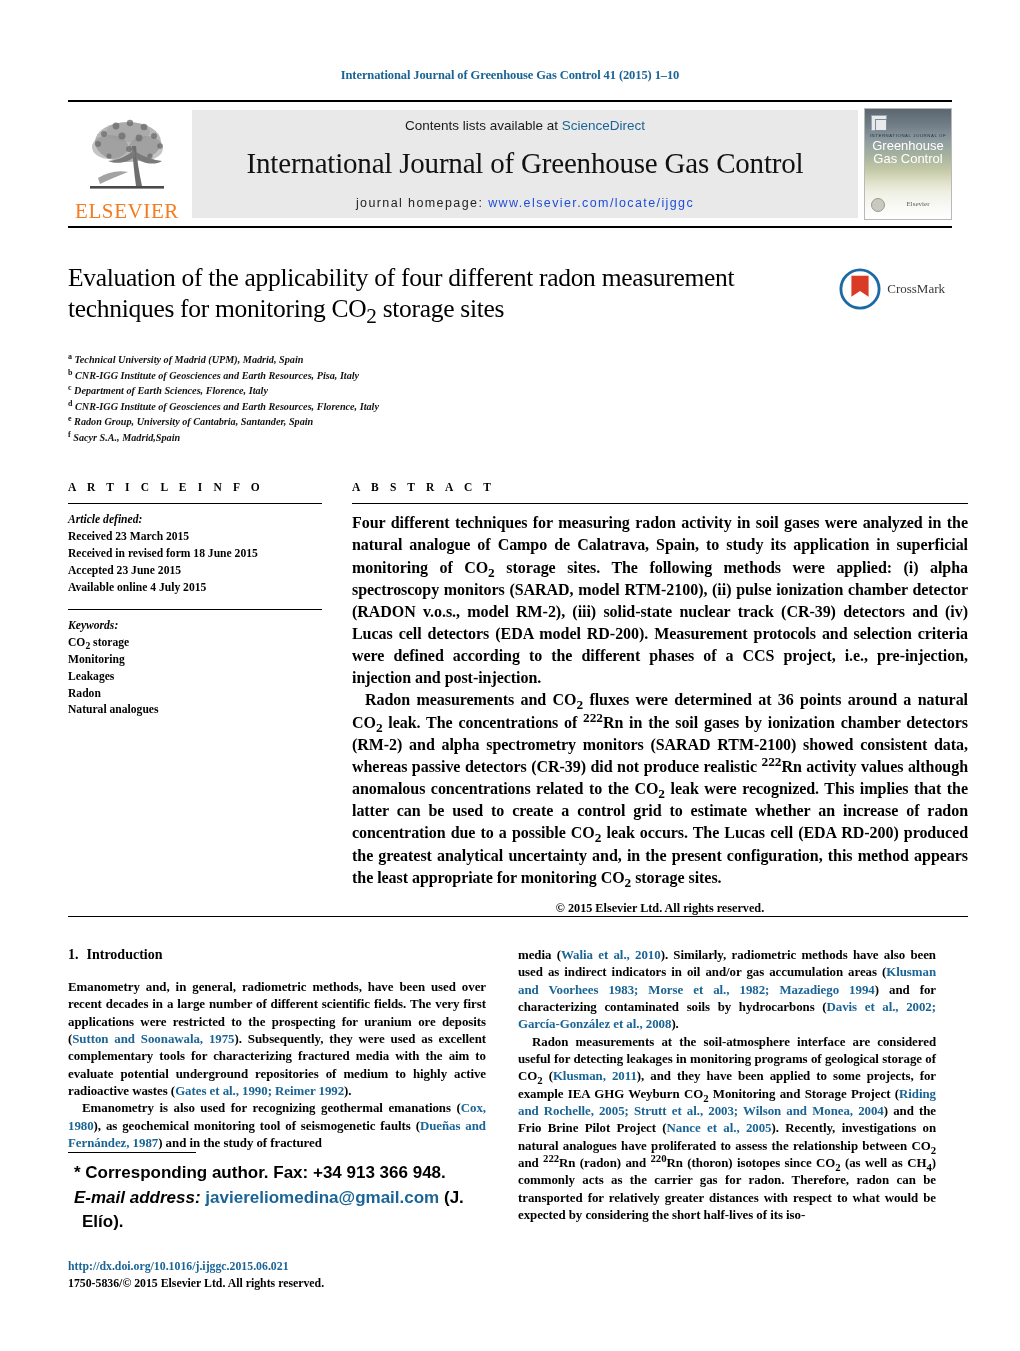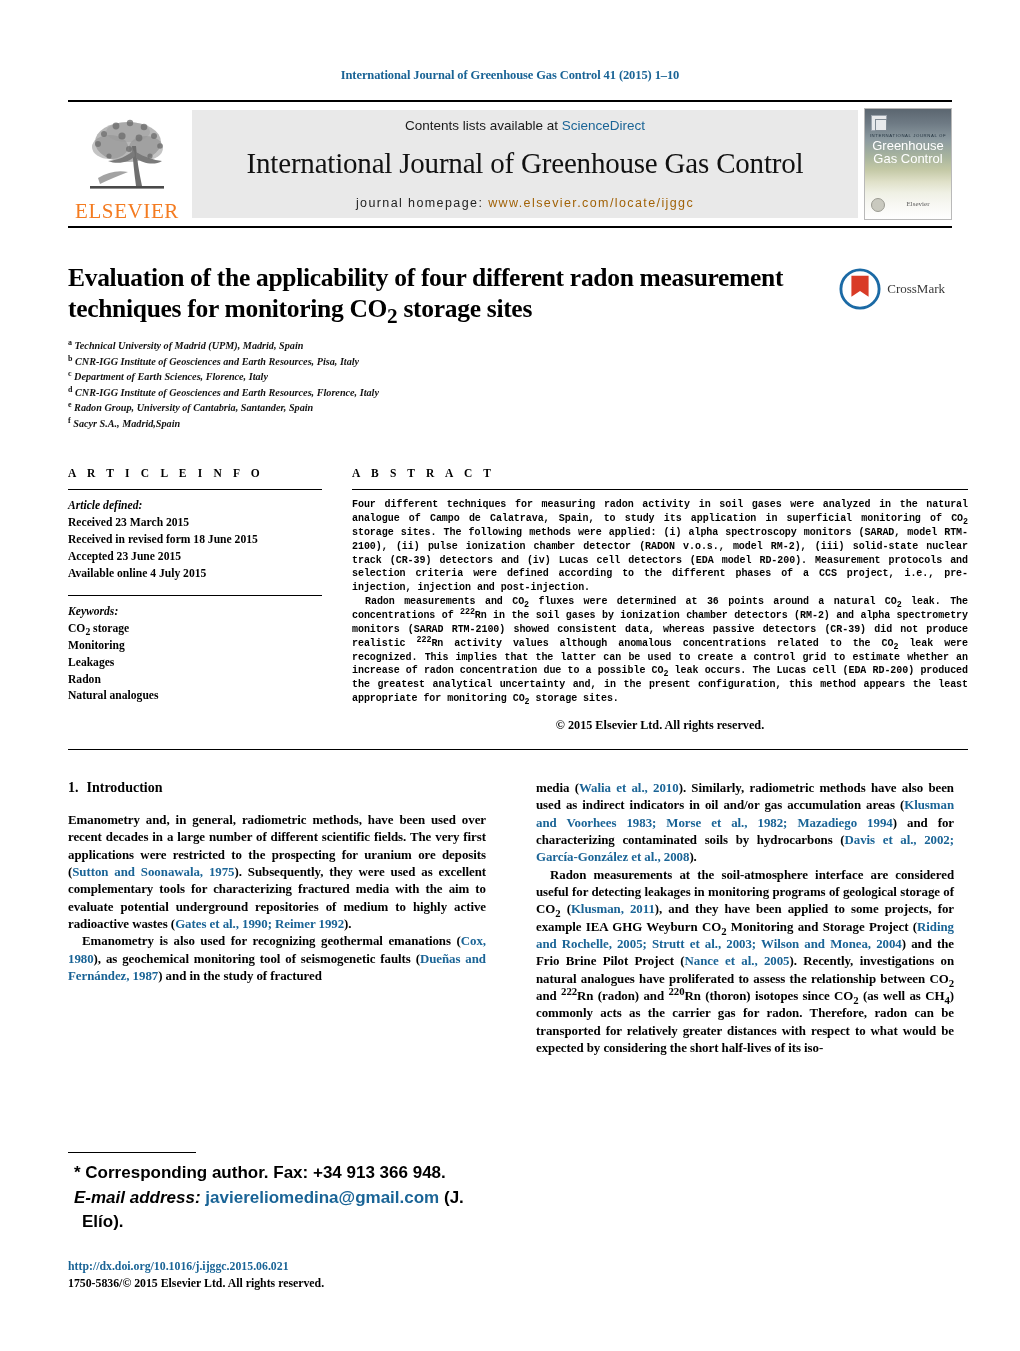--- a/index.html
+++ b/index.html
@@ -77,21 +77,21 @@
     letter-spacing: -0.2px;
     margin-bottom: 16px;
     white-space: nowrap;
   }
   .homepage-line {
     font-family: "Liberation Sans", sans-serif;
     font-size: 12.5px;
     letter-spacing: 1.4px;
     color: #222;
   }
-  .homepage-line .url { color: #a16207; }
+  .homepage-line .url { color: #1d4ed8; }
   .cover-thumb {
     width: 88px;
     flex: 0 0 88px;
     margin: 6px 0 6px 0;
     border: 1px solid #b9b9b9;
     background: linear-gradient(180deg,#5b6670 0%, #6e7a84 13%, #8c9aa0 28%, #a9b59e 44%, #c3c8a5 55%, #dfe0c8 66%, #eff0e4 76%, #f7f7f2 86%, #ffffff 100%);
     position: relative;
     overflow: hidden;
   }
   .cv-elsbox { position:absolute; left:6px; top:6px; width:16px; height:16px; border:1px solid #9aa3ac; background:#e8eaec; }
@@ -102,21 +102,21 @@
   .cv-seal { position:absolute; left:6px; bottom:7px; width:14px; height:14px; border-radius:50%; background:#c9c9bf; border:1px solid #9b9b92;}
   .cv-badge { position:absolute; right:10px; bottom:6px; width:46px; height:16px; }
   .cv-badge .bw { font-family:"Liberation Serif",serif; font-size:7px; color:#5c5c5c; text-align:center; line-height:1;}
   .cv-badge .bl { font-family:"Liberation Sans",sans-serif; font-size:3.4px; color:#7a7a7a; text-align:center; letter-spacing:0.2px;}
 
   
   .title-block { margin: 34px 68px 0 68px; position: relative; }
   h1.paper-title {
     font-family: "Liberation Serif", serif;
     font-size: 25.5px;
-    font-weight: bold;
+    font-weight: normal;
     line-height: 1.22;
     margin: 0;
     max-width: 760px;
     letter-spacing: -0.3px;
   }
   .crossmark {
     position: absolute;
     right: 7px; top: 6px;
     display: flex; align-items: center; gap: 6px;
   }
@@ -125,71 +125,70 @@
 
   .authors {
     margin-top: 20px;
     font-family: "Liberation Serif", serif;
     font-size: 16.5px;
     line-height: 1.42;
     max-width: 780px;
   }
   .authors sup { color: #1a6496; font-size: 10.5px; }
 
-  .affils { margin-top: 14px; }
+  .affils { margin-top: 28px; }
   .affil {
     font-family: "Liberation Serif", serif;
     font-style: italic;
     font-weight: bold;
     font-size: 10.2px;
     line-height: 1.52;
     color: #111;
   }
   .affil sup { font-style: normal; font-size: 8px; }
 
   
   .info-abstract {
     margin: 36px 52px 0 68px;
     display: flex;
     gap: 0;
     border-bottom: 1.4px solid #000;
-    padding-bottom: 16px;
   }
   .col-info { width: 280px; flex: 0 0 280px; padding-right: 26px; }
   .col-abs  { flex: 1 1 auto; padding-left: 4px; }
 
   .sec-head {
     font-family: "Liberation Serif", serif;
     font-weight: bold;
     font-size: 11.5px;
     letter-spacing: 4.2px;
     margin-bottom: 10px;
   }
   .rule-thick { border-top: 1.8px solid #000; margin: 0 0 8px 0; }
   .info-group { font-family:"Liberation Serif",serif; font-size:11.6px; font-weight:bold; line-height:1.46; }
   .info-group .lab { font-style: italic; }
   .rule-mid { border-top: 1.8px solid #000; margin: 12px 0 8px 0; }
 
   .abs-body {
-    font-family: Liberation Mono, monospace;
-    font-size: 10px;
+    font-family: Liberation Serif, serif;
+    font-size: 16px;
     font-weight: bold;
     line-height: 1.385;
     text-align: justify;
     letter-spacing: -0.05px;
   }
   .abs-body p { margin: 0; text-indent: 0; }
   .abs-body p + p { text-indent: 13px; }
   .copyright { margin-top: 12px; text-align: center; font-family:"Liberation Serif",serif; font-size:12.2px; font-weight:bold; }
 
   
   .body-cols {
     margin: 30px 68px 0 68px;
     display: flex;
-    gap: 50px;
+    gap: 32px;
   }
   .bcol { width: 418px; flex: 0 0 418px; }
   h2.section-title {
     font-family: "Liberation Serif", serif;
     font-size: 14px;
     font-weight: bold;
     margin: 0 0 16px 0;
   }
   h2.section-title .num { margin-right: 8px; }
   .btext {

